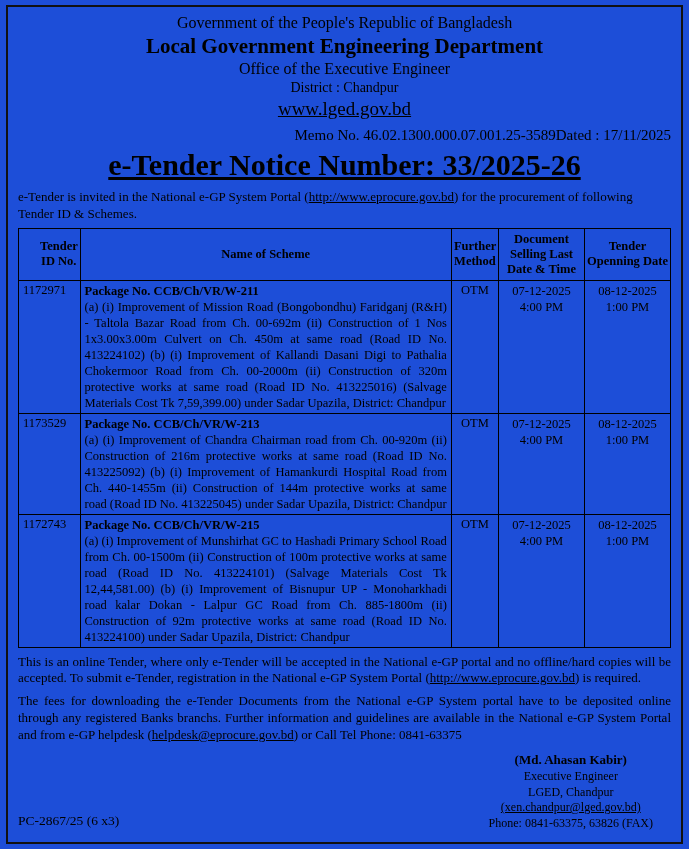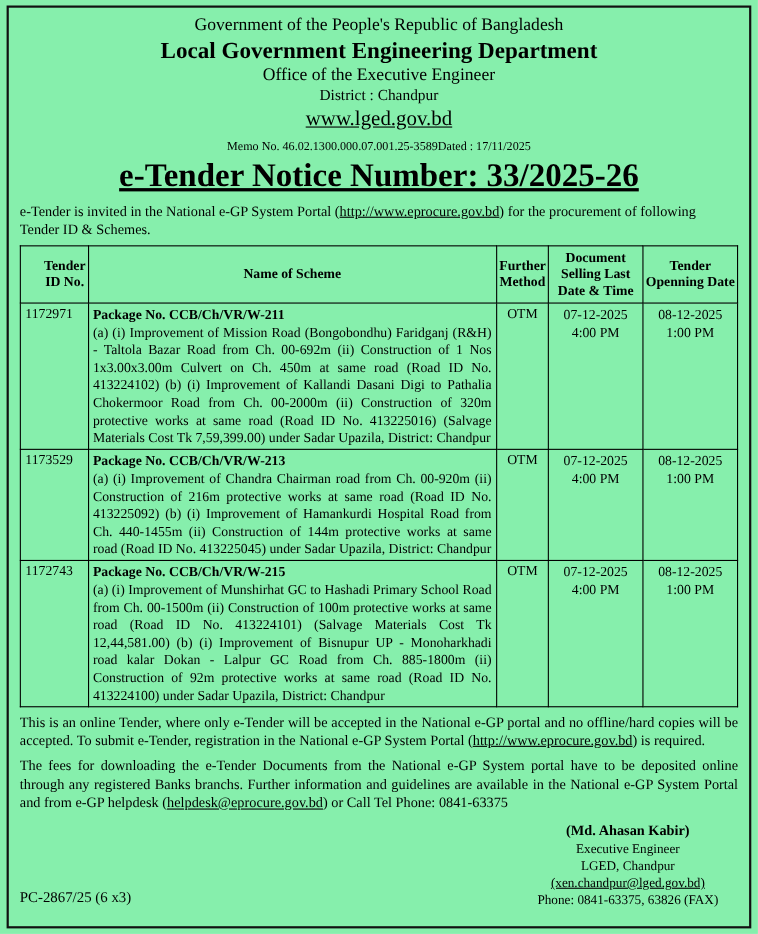--- a/index.html
+++ b/index.html
@@ -1,34 +1,34 @@
 <!DOCTYPE html>
 <html><head>
 <meta charset="utf-8">
 <style>
   * { box-sizing: border-box; }
   html, body { margin: 0; padding: 0; background: #f5f5f2; }
   body { font-family: "Liberation Serif", "DejaVu Serif", serif; color: #000; }
   .page {
-    width: 689px; height: 849px; background: #86efac; margin: 0 auto;
+    width: 689px; height: 849px; background: #1d4ed8; margin: 0 auto;
     padding: 5px 6px; position: relative;
   }
   .frame {
     border: 2px solid #111; width: 100%; height: 100%;
     padding: 6px 10px 8px 10px; position: relative; overflow: hidden;
   }
   
   .hdr { text-align: center; line-height: 1.25; }
   .hdr-line1 { font-size: 16px; }
   .hdr-line2 { font-size: 21px; font-weight: bold; font-family: Liberation Serif, serif; }
   .hdr-line3 { font-size: 16px; }
   .hdr-line4 { font-size: 14px; }
   .hdr-site  { font-size: 19px; text-decoration: underline; }
   
-  .memo-row { display: flex; justify-content: center; font-size: 11px; margin-top: 6px; }
+  .memo-row { display: flex; justify-content: flex-end; font-size: 15px; margin-top: 6px; }
   
   .notice-title { text-align: center; font-size: 30px; font-weight: bold; text-decoration: underline; margin: 4px 0 6px 0; }
   
   .intro { font-size: 13px; line-height: 1.35; margin-bottom: 5px; }
   .link { text-decoration: underline; }
   
   table { border-collapse: collapse; width: 100%; font-size: 12.5px; }
   th, td { border: 1px solid #000; padding: 2px 4px; vertical-align: top; }
   th { font-weight: bold; text-align: center; vertical-align: middle; line-height: 1.2; padding: 3px 2px; }
   td.c-id { width: 58px; text-align: left; }

